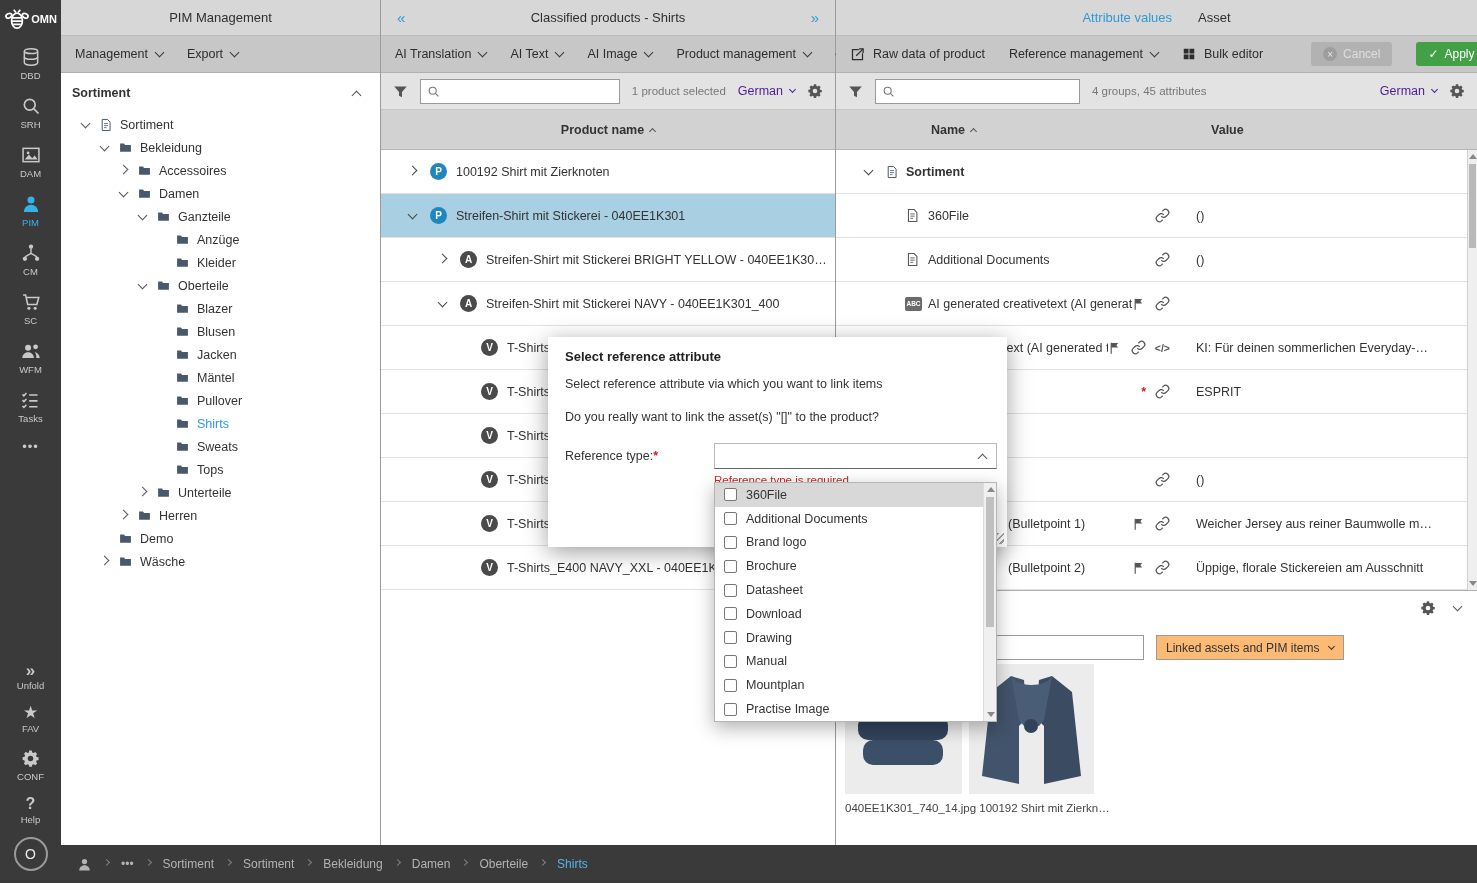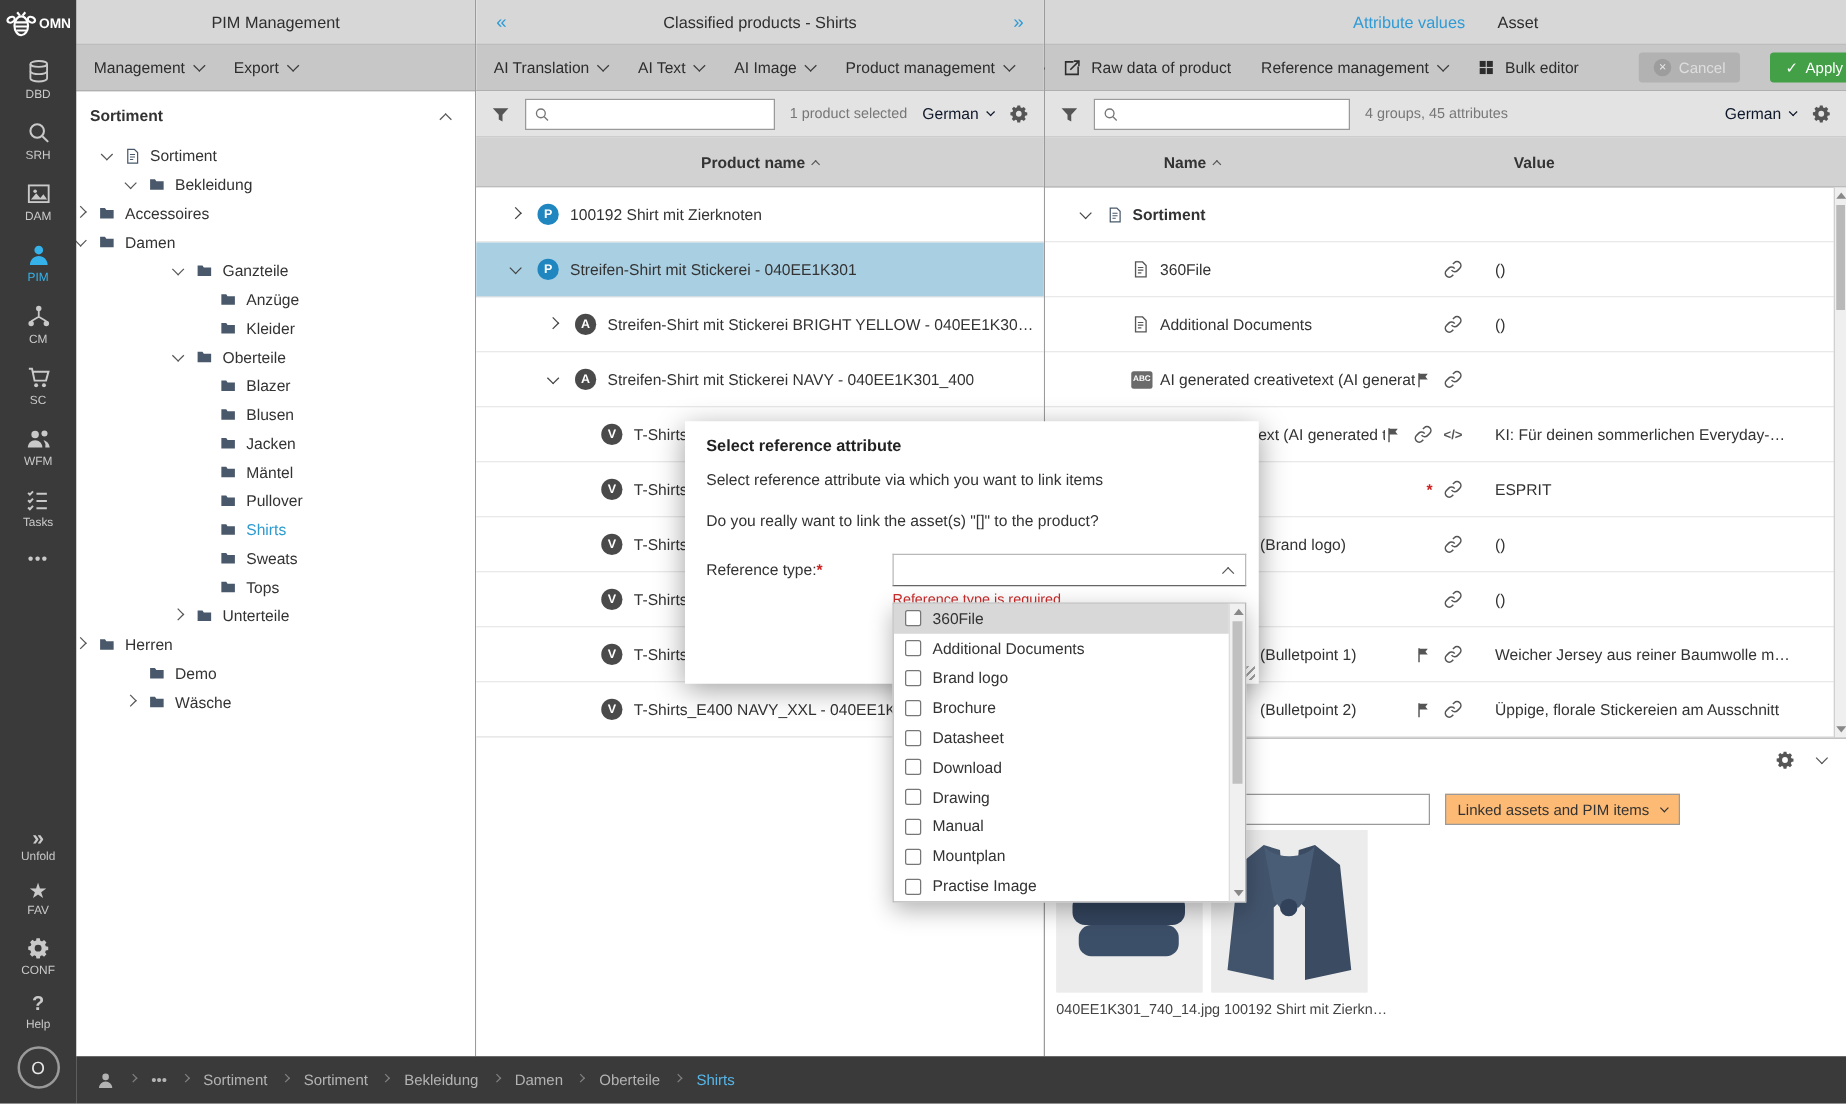--- a/index.html
+++ b/index.html
@@ -40,31 +40,31 @@
 .dots-btn{font-size:13px;letter-spacing:1px;cursor:pointer}
 .spacer{flex:1}
 .btn{height:24px;border-radius:3px;display:flex;align-items:center;gap:6px;padding:0 12px;font-size:12px;cursor:pointer;border:none}
 .btn.cancel{background:#b2b2b2;color:#dedede}
 .btn.apply{background:#43a047;color:#fff}
 .circle-x{width:14px;height:14px;border-radius:50%;background:#9d9d9d;color:#e8e8e8;font-size:10px;display:flex;align-items:center;justify-content:center}
 .srow{height:37px;background:#e3e3e3;display:flex;align-items:center;padding:0 12px;gap:12px;border-bottom:1px solid #c6c6c6;color:#444}
 .searchbox{height:25px;width:205px;background:#fff;border:1px solid #9a9a9a;display:flex;align-items:center;padding:0 6px;gap:6px}
 .searchbox input{border:none;outline:none;width:100%;font-size:12px;background:transparent;color:#333}
 .muted{color:#777;font-size:11.5px;white-space:nowrap}
-.lang{display:flex;align-items:center;gap:7px;cursor:pointer;color:#0f172a;white-space:nowrap}
+.lang{display:flex;align-items:center;gap:7px;cursor:pointer;color:#4c1d95;white-space:nowrap}
 .thead{height:40px;background:#d2d2d2;display:flex;align-items:center;font-weight:bold;border-bottom:1px solid #b5b5b5;color:#333}
 .sort{display:inline-flex;margin-left:6px;color:#555}
 
 .tree-header{height:40px;display:flex;align-items:center;padding:0 18px 0 11px;font-weight:bold;position:relative}
 .tree-header .chev{position:absolute;right:20px;color:#555}
 .trow{height:23px;display:flex;align-items:center;cursor:pointer}
 .trow .slot{width:17px;display:flex;align-items:center;justify-content:flex-start;color:#555}
 .trow .fo{color:#49586a;margin-right:7px}
 .trow .dc{color:#49586a;margin-right:7px}
-.d0{padding-left:21px}.d1{padding-left:40px}.d2{}.d3{padding-left:78px}.d4{padding-left:97px}
+.d0{padding-left:21px}.d1{padding-left:40px}.d2{padding-left:59px}.d3{padding-left:78px}.d4{padding-left:97px}
 .tlabel.selected{color:#2d9bd0}
 
 .prow{height:44px;display:flex;align-items:center;border-bottom:1px solid #e2e2e2;cursor:pointer;background:#fff}
 .prow.sel{background:#a9cfe2}
 .prow.i0{padding-left:28px}.prow.i1{padding-left:58px}.prow.i2{padding-left:100px}
 .prow .slot{width:12px;margin-right:9px;color:#444;display:flex}
 .badge{width:17px;height:17px;border-radius:50%;color:#fff;font-size:10px;font-weight:bold;display:flex;align-items:center;justify-content:center;margin-right:9px;flex:0 0 auto}
 .badge.P{background:#1f86c0}.badge.A{background:#4a4a4a}.badge.V{background:#4a4a4a}
 .pname{white-space:nowrap;overflow:hidden;text-overflow:ellipsis}
 
@@ -727,29 +727,20 @@
         <span class="trail">
             <span class="req">*</span>
             <svg class="ic" width="15" height="15">
               <use href="#i-unlink"></use>
             </svg>
           </span>
         </div>
       <div class="vcell">ESPRIT</div>
     </div>
     <div class="arow cut">
-      <div class="ncell">
-          <span class="icoph"></span>
-          <span class="aname">(Brand logo)</span>
-        <span class="trail">
-            <svg class="ic" width="15" height="15">
-              <use href="#i-unlink"></use>
-            </svg>
-          </span>
-        </div>
       <div class="vcell">()</div>
     </div>
     <div class="arow">
       <div class="ncell">
           <span class="icoph"></span>
           <span class="aname"></span>
         <span class="trail">
             <svg class="ic" width="15" height="15">
               <use href="#i-unlink"></use>
             </svg>

